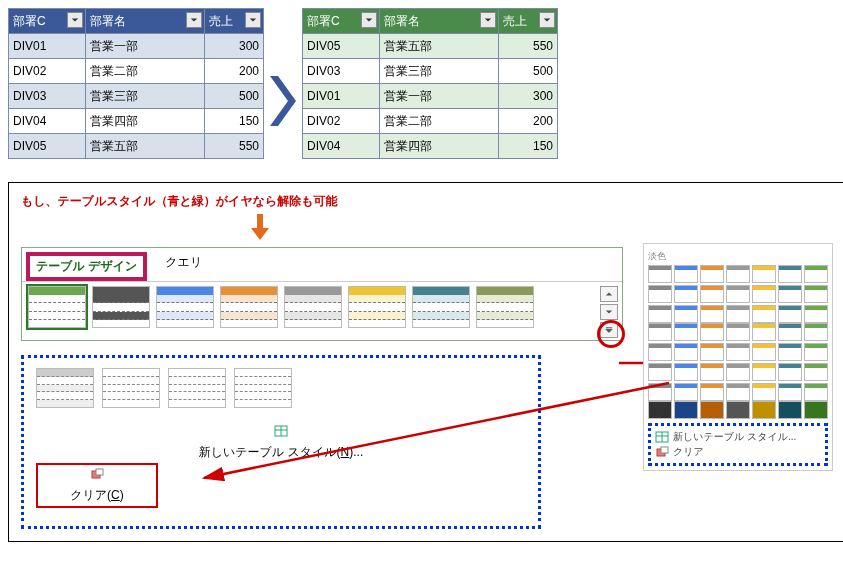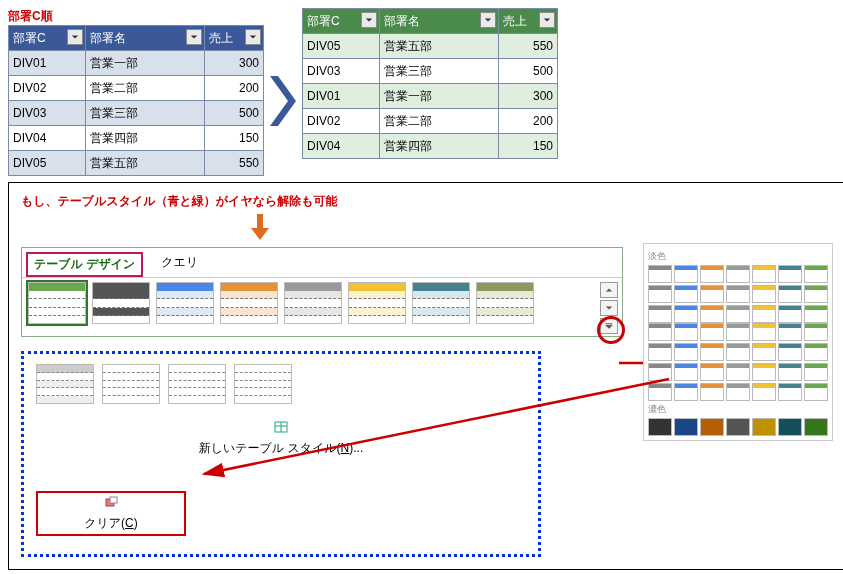--- a/index.html
+++ b/index.html
@@ -17,21 +17,21 @@
   .drop { position:absolute; right:2px; top:3px; width:14px; height:14px; background:#eaeaea; border:1px solid #888; display:flex; align-items:center; justify-content:center; }
   .drop svg { width:8px; height:8px; }
   .big-arrow { width:30px; height:150px; display:flex; align-items:center; justify-content:center; margin-top:18px; }
   .big-arrow svg { width:30px; height:60px; }
   .panel { border:1px solid #000; margin-top:6px; padding:10px 12px 12px; position:relative; width:810px; }
   .down-arrow { text-align:center; margin:4px 0; }
   .down-arrow svg { width:18px; height:26px; }
   .ribbon { border:1px solid #8aa88a; margin-top:4px; display:flex; flex-direction:column; width:600px; }
   .tabs { display:flex; border-bottom:1px solid #ccc; padding:4px 4px 0; gap:12px; }
   .tab { padding:2px 6px; }
-  .tab.active { border:2px solid #be185d; color:#176b17; font-weight:bold; }
+  .tab.active { border:4px solid #be185d; color:#176b17; font-weight:bold; }
   .ribbon-body { display:flex; padding:4px 6px 2px; }
   .ribbon-left { width:90px; font-size:11px; color:#555; }
   .styles-row { display:flex; gap:6px; position:relative; }
   .tstyle { width:56px; height:40px; border:1px solid #bbb; display:flex; flex-direction:column; }
   .tstyle .r { flex:1; border-bottom:1px dashed #777; }
   .tstyle .r:last-child { border-bottom:none; }
   .tstyle .h { height:8px; }
   .scroll-col { width:16px; display:flex; flex-direction:column; gap:2px; margin-left:4px; }
   .scroll-btn { width:16px; height:14px; border:1px solid #999; background:#f4f4f4; display:flex; align-items:center; justify-content:center; }
   .scroll-btn svg { width:8px; height:8px; }
@@ -44,32 +44,31 @@
   .thumb { width:22px; height:16px; border:1px solid #bbb; }
   .thumb .th-h { height:4px; }
   .gallery-footer { border:3px dotted #0033dd; margin-top:4px; padding:3px 4px; font-size:10px; color:#444; }
   .gallery-footer div { display:flex; align-items:center; gap:4px; margin:1px 0; }
   .dropdown-panel { border:3px dotted #0033dd; margin-top:14px; padding:10px 12px 18px; width:490px; background:#fff; position:relative; }
   .dropdown-panel .thumb-row { display:flex; gap:8px; margin-bottom:14px; }
   .dropdown-panel .no-style { width:56px; height:38px; border:1px solid #bbb; display:flex; flex-direction:column; }
   .dropdown-panel .no-style .r { flex:1; border-bottom:1px dashed #888; }
   .dropdown-panel .no-style .r:last-child { border-bottom:none; }
   .menu-item { display:flex; align-items:center; gap:6px; padding:2px 2px;flex-direction:column; }
-  .menu-item.boxed { border:2px solid #c00; width:110px; padding:2px 18px;margin-top:32px; }
+  .menu-item.boxed { border:2px solid #c00; width:110px; padding:2px 4px; }
   .mini-icon { width:14px; height:14px; display:flex; align-items:center; justify-content:center; }
   .mini-icon svg { width:14px; height:14px; }
   .arrow-svg { position:absolute; pointer-events:none; }
   .u { text-decoration:underline; }
 </style>
 </head>
 <body>
 
 <div class="top-row">
   <div>
-    <div class="red">部署C順</div>
     <table class="data">
       <tbody>
           <tr>
         <th class="blue-th" style="width:68px"><span>部署C</span><span class="drop">
                 <svg viewBox="0 0 10 10">
                   <path d="M1 3 L5 7 L9 3 Z" fill="#333"></path>
                 </svg>
               </span></th>
         <th class="blue-th" style="width:110px"><span>部署名</span><span class="drop">
                 <svg viewBox="0 0 10 10">
@@ -417,30 +416,50 @@
         <div class="thumb" style="background: rgb(255, 255, 255);">
           <div class="th-h" style="background:#f1c232"></div>
         </div>
         <div class="thumb" style="background: rgb(255, 255, 255);">
           <div class="th-h" style="background:#45818e"></div>
         </div>
         <div class="thumb" style="background: rgb(255, 255, 255);">
           <div class="th-h" style="background:#6aa84f"></div>
         </div>
       </div>
-    <div class="sec-label">濃色</div>
     <div class="thumb-grid" id="gal-dark">
         <div class="thumb" style="background: rgb(51, 51, 51);"></div>
         <div class="thumb" style="background: rgb(28, 69, 135);"></div>
         <div class="thumb" style="background: rgb(180, 95, 6);"></div>
         <div class="thumb" style="background: rgb(85, 85, 85);"></div>
         <div class="thumb" style="background: rgb(191, 144, 0);"></div>
         <div class="thumb" style="background: rgb(19, 79, 92);"></div>
         <div class="thumb" style="background: rgb(56, 118, 29);"></div>
       </div>
+    <div class="gallery-footer">
+      <div>
+        <span class="mini-icon">
+            <svg viewBox="0 0 14 14">
+              <rect x="1" y="2" width="12" height="10" fill="none" stroke="#2a7" stroke-width="1"></rect>
+              <line x1="1" y1="6" x2="13" y2="6" stroke="#2a7"></line>
+              <line x1="7" y1="2" x2="7" y2="12" stroke="#2a7"></line>
+            </svg>
+          </span>
+        <span>新しいテーブル スタイル...</span>
+      </div>
+      <div>
+        <span class="mini-icon">
+            <svg viewBox="0 0 14 14">
+              <rect x="2" y="4" width="8" height="7" fill="#e77" stroke="#a44"></rect>
+              <rect x="6" y="2" width="7" height="6" fill="#fff" stroke="#888"></rect>
+            </svg>
+          </span>
+        <span>クリア</span>
+      </div>
+    </div>
   </div>
 
   <div class="dropdown-panel">
     <div class="thumb-row">
       <div class="no-style">
           <div class="r" style="background:#ccc"></div>
           <div class="r"></div>
           <div class="r" style="background:#eee"></div>
           <div class="r"></div>
           <div class="r" style="background:#eee"></div>

